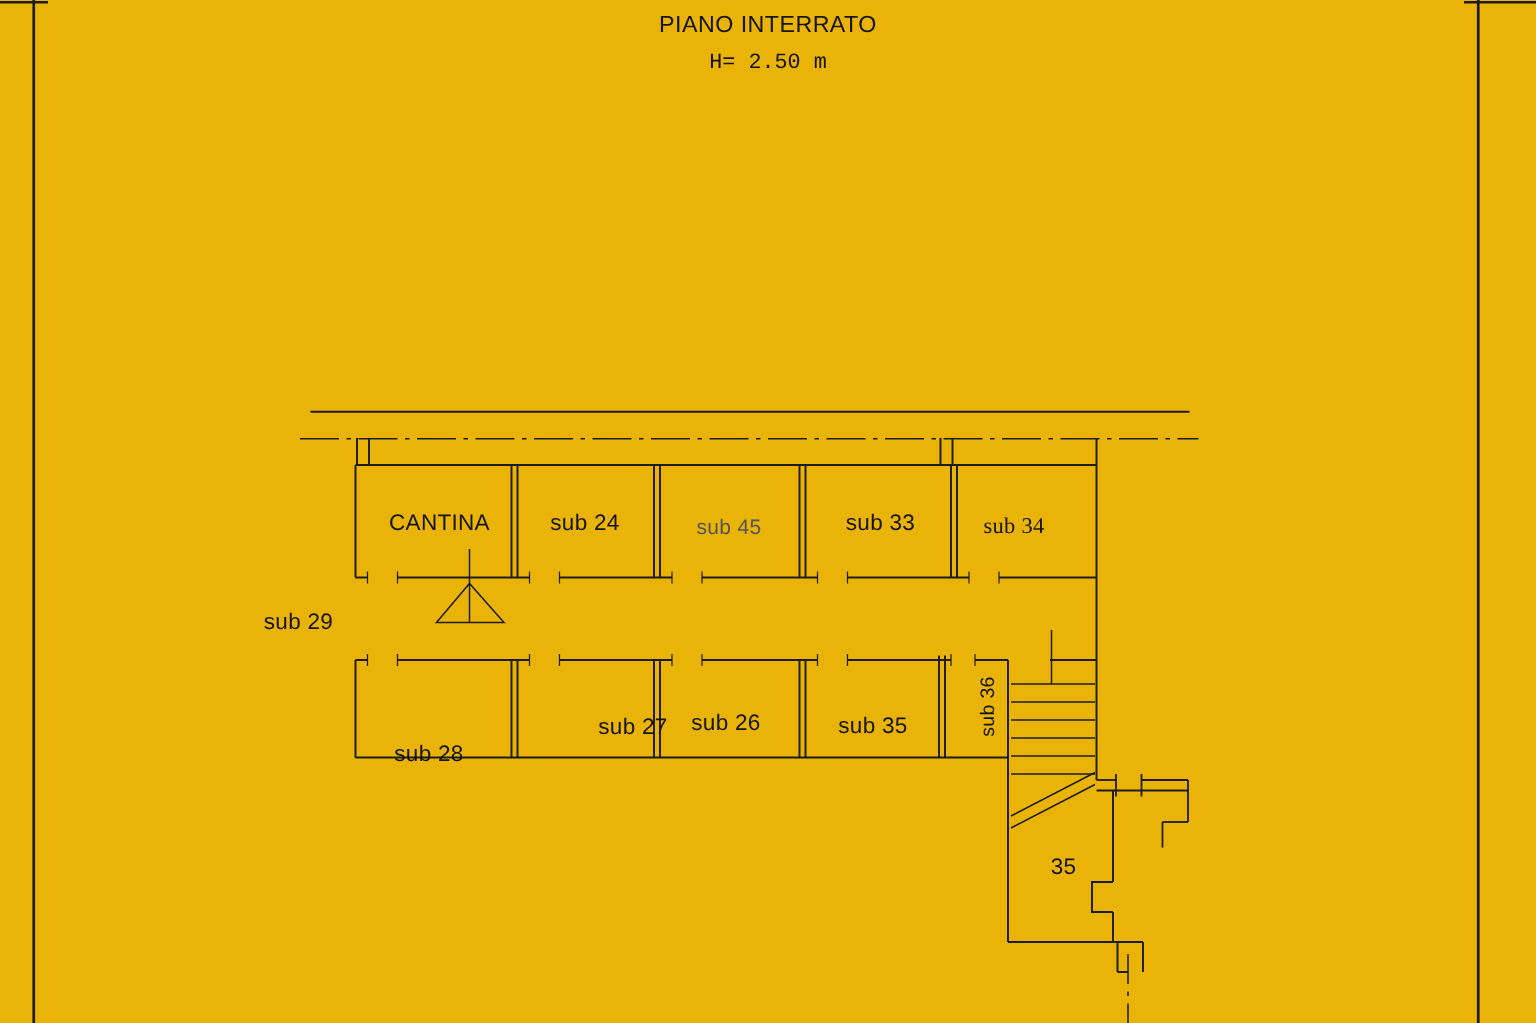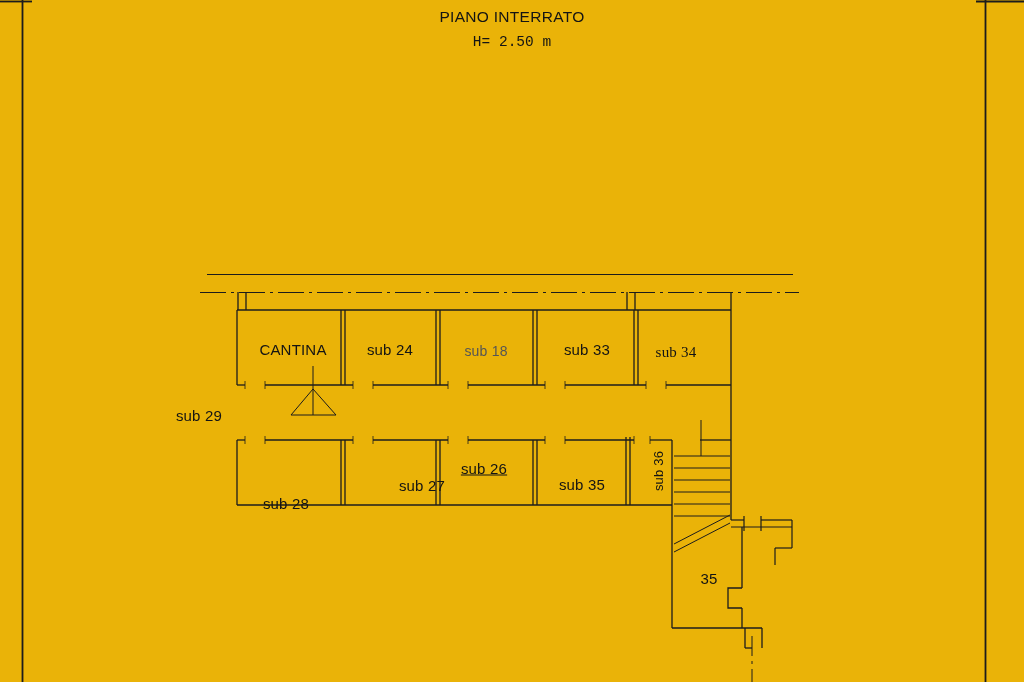--- a/index.html
+++ b/index.html
@@ -166,28 +166,28 @@
     <g stroke="#1c1c1c" fill="none">
       <line x1="745" y1="628" x2="745" y2="648" stroke-width="1.3"></line>
       <line x1="762" y1="628" x2="762" y2="648" stroke-width="1.3"></line>
       <line x1="745" y1="648" x2="752" y2="648" stroke-width="1.3"></line>
       <line x1="752" y1="636" x2="752" y2="682" stroke-width="1" stroke-dasharray="20 5 3 5"></line>
     </g>
   </svg>
 
   <div class="lbl" style="left:293px; top:349px;">CANTINA</div>
   <div class="lbl" style="left:390px; top:349px;">sub 24</div>
-  <div class="lbl small" style="left:486px; top:351px; color:#555;">sub 18</div>
+  <div class="lbl small" style="left:486px; top:351px; color:#555;">sub 45</div>
   <div class="lbl" style="left:587px; top:349px;text-align:center;">sub 33</div>
   <div class="lbl" style="left:676px; top:352px;font-family:Liberation Serif, serif;">sub 34</div>
 
   <div class="lbl" style="left:199px; top:415px;text-align:right;">sub 29</div>
 
   <div class="lbl" style="left:286px; top:486px;margin-top:17px;">sub 28</div>
   <div class="lbl" style="left:389px; top:485px;margin-left:33px;">sub 27</div>
-  <div class="lbl" style="left:484px; top:468px;text-decoration:underline;">sub 26</div>
+  <div class="lbl" style="left:484px; top:482px;">sub 26</div>
   <div class="lbl" style="left:582px; top:484px;">sub 35</div>
 
   <div class="lbl rot" style="left:658px; top:471px;">sub 36</div>
 
   <div class="lbl" style="left:709px; top:578px;">35</div>
 
 </div>
 
 </body></html>

